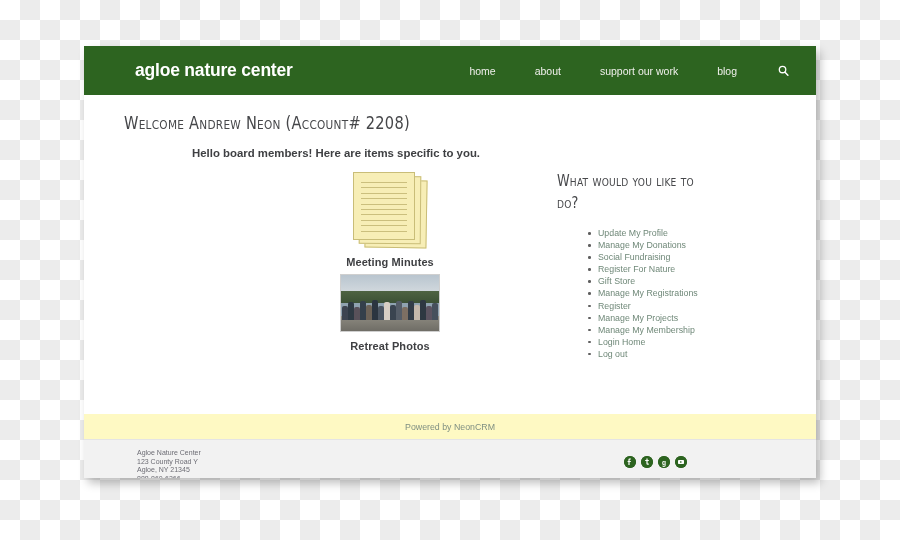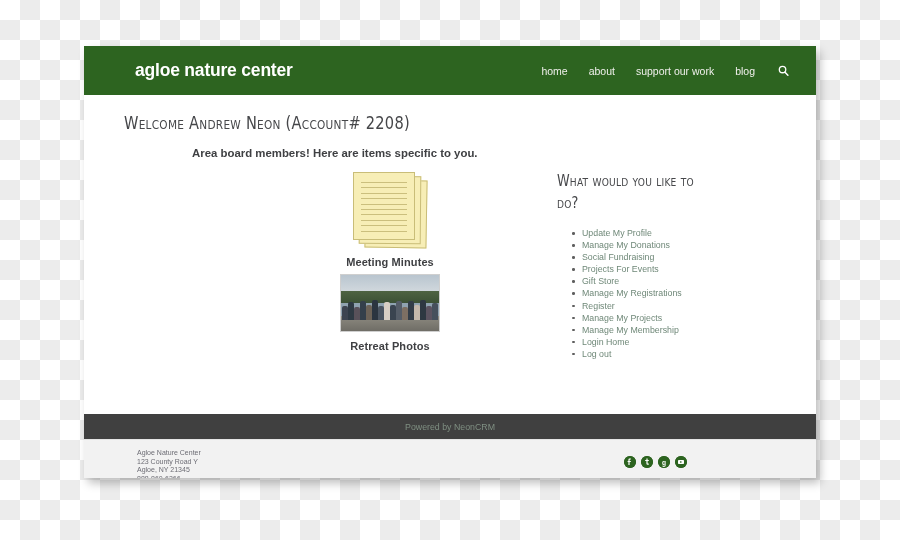--- a/index.html
+++ b/index.html
@@ -42,21 +42,21 @@
     color: #ffffff;
     font-size: 17.5px;
     font-weight: bold;
     letter-spacing: -0.2px;
     white-space: nowrap;
   }
   #main-nav {
     margin-left: auto;
     display: flex;
     align-items: center;
-    gap: 21px;
+    gap: 39px;
     padding-right: 27px;
   }
   .nav-link {
     color: #f0f0ec;
     font-size: 10.5px;
     white-space: nowrap;
     cursor: pointer;
   }
   #search-icon-btn {
     display: flex;
@@ -182,36 +182,37 @@
     margin-top: 12px;
     padding-left: 25px;
   }
   #sidebar-list li {
     position: relative;
     font-size: 8.8px;
     line-height: 12.1px;
     color: #6f8878;
     cursor: pointer;
     white-space: nowrap;
+    margin-left: 16px;
   }
   #sidebar-list li::before {
     content: "";
     position: absolute;
     left: -10px;
     top: 5px;
     width: 2.6px;
     height: 2.6px;
     border-radius: 50%;
     background: #5f5f5f;
   }
 
   
   #powered-strip {
     height: 26px;
-    background: #404040;
+    background: #fef9c3;
     display: flex;
     align-items: center;
     justify-content: center;
     border-bottom: 1px solid #e4e4e4;
   }
   #powered-text { font-size: 8.8px; color: #7f8f82; cursor: pointer; }
 
   
   #site-footer {
     height: 50px;
@@ -266,21 +267,21 @@
           <circle cx="6.6" cy="6.6" r="4.7" fill="none" stroke="#ffffff" stroke-width="1.9"></circle>
           <line x1="10.2" y1="10.4" x2="14.4" y2="14.8" stroke="#ffffff" stroke-width="2.1" stroke-linecap="round"></line>
         </svg>
       </span>
     </nav>
   </div>
 
   <div id="page-body">
 
     <div id="welcome-heading">Welcome Andrew Neon (Account# 2208)</div>
-    <div id="greeting-line">Area board members! Here are items specific to you.</div>
+    <div id="greeting-line">Hello board members! Here are items specific to you.</div>
 
     <div id="content-tiles">
 
       <div class="tile">
         <div id="doc-stack">
           <div class="doc-page" id="doc-page-3"></div>
           <div class="doc-page" id="doc-page-2"></div>
           <div class="doc-page" id="doc-page-1">
             <div class="doc-lines">
               <div class="doc-line"></div>
@@ -327,21 +328,21 @@
       </div>
 
     </div>
 
     <div id="sidebar">
       <div id="sidebar-heading">What would you like to do?</div>
       <ul id="sidebar-list">
         <li>Update My Profile</li>
         <li>Manage My Donations</li>
         <li>Social Fundraising</li>
-        <li>Projects For Events</li>
+        <li>Register For Nature</li>
         <li>Gift Store</li>
         <li>Manage My Registrations</li>
         <li>Register</li>
         <li>Manage My Projects</li>
         <li>Manage My Membership</li>
         <li>Login Home</li>
         <li>Log out</li>
       </ul>
     </div>
 

